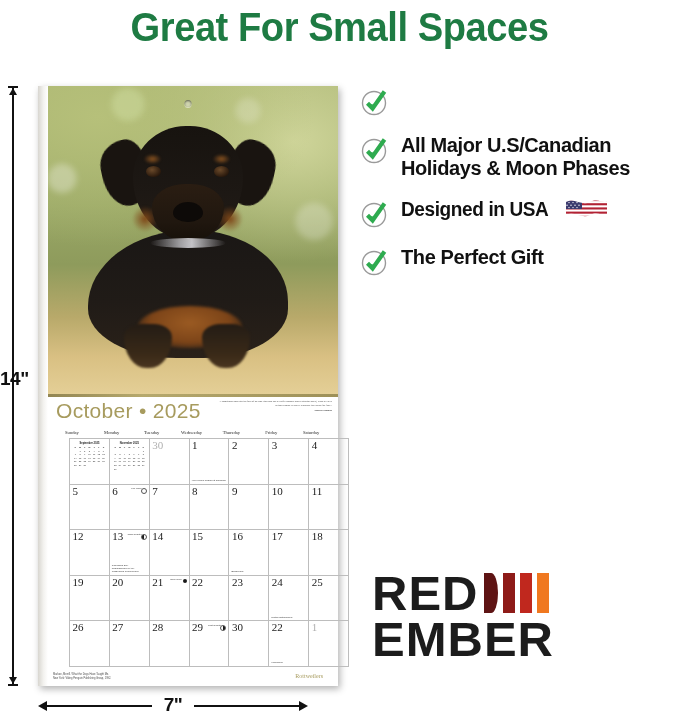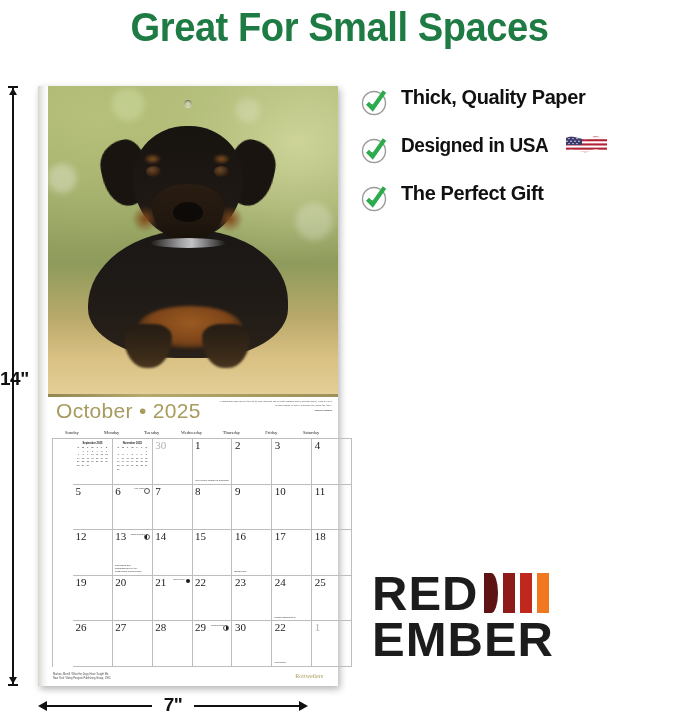--- a/index.html
+++ b/index.html
@@ -352,30 +352,29 @@
     display: grid;
     grid-template-columns: repeat(7, 1fr);
     font-family: "Liberation Serif", serif;
     font-size: 4.6px;
     color: #2a2a2a;
     text-align: center;
   }
 
   #cal-grid {
     position: absolute;
-    left: 14px;
+    left: 31px;
     top: 44px;
     width: 279px;
     height: 228px;
     display: grid;
     grid-template-columns: repeat(7, 1fr);
     grid-template-rows: repeat(5, 1fr);
     border-top: 0.6px solid #bdbdbd;
     border-left: 0.6px solid #bdbdbd;
-    padding-left: 20px;
   }
   .cal-cell {
     position: relative;
     border-right: 0.6px solid #bdbdbd;
     border-bottom: 0.6px solid #bdbdbd;
     overflow: hidden;
   }
   .cal-num {
     position: absolute;
     left: 2.5px;
@@ -814,21 +813,29 @@
   <div id="cal-gutter"></div>
 </div>
 
 <div id="features">
     <div class="feature-row">
       <span class="feature-check"><svg viewBox="0 0 30 30" width="30" height="30">
           <circle cx="14" cy="16" r="11.5" fill="none" stroke="#9a9a9a" stroke-width="1.4"></circle>
           <path d="M7.5 16.2 L12.6 21.5 L24.5 4.5 L20.3 13.2 L12.4 17.4 Z" fill="#2eab4f"></path>
           <path d="M7.5 16.2 L12.6 21.5 L24.5 4.5" fill="none" stroke="#2eab4f" stroke-width="4.2" stroke-linecap="butt" stroke-linejoin="miter"></path>
         </svg></span>
-      <div><span class="feature-text">Thick, Quality Paper</span></div>
+    </div>
+    <div class="feature-row">
+      <span class="feature-check"><svg viewBox="0 0 30 30" width="30" height="30">
+          <circle cx="14" cy="16" r="11.5" fill="none" stroke="#9a9a9a" stroke-width="1.4"></circle>
+          <path d="M7.5 16.2 L12.6 21.5 L24.5 4.5 L20.3 13.2 L12.4 17.4 Z" fill="#2eab4f"></path>
+          <path d="M7.5 16.2 L12.6 21.5 L24.5 4.5" fill="none" stroke="#2eab4f" stroke-width="4.2" stroke-linecap="butt" stroke-linejoin="miter"></path>
+        </svg></span>
+      <div><span class="feature-text">All Major U.S/Canadian
+Holidays &amp; Moon Phases</span></div>
     </div>
     <div class="feature-row with-flag">
       <span class="feature-check"><svg viewBox="0 0 30 30" width="30" height="30">
           <circle cx="14" cy="16" r="11.5" fill="none" stroke="#9a9a9a" stroke-width="1.4"></circle>
           <path d="M7.5 16.2 L12.6 21.5 L24.5 4.5 L20.3 13.2 L12.4 17.4 Z" fill="#2eab4f"></path>
           <path d="M7.5 16.2 L12.6 21.5 L24.5 4.5" fill="none" stroke="#2eab4f" stroke-width="4.2" stroke-linecap="butt" stroke-linejoin="miter"></path>
         </svg></span>
       <div><span class="feature-text">Designed in USA</span><span id="usa-flag"><svg width="44" height="22" viewBox="0 0 44 22">
             <defs>
               <clipPath id="fc">

